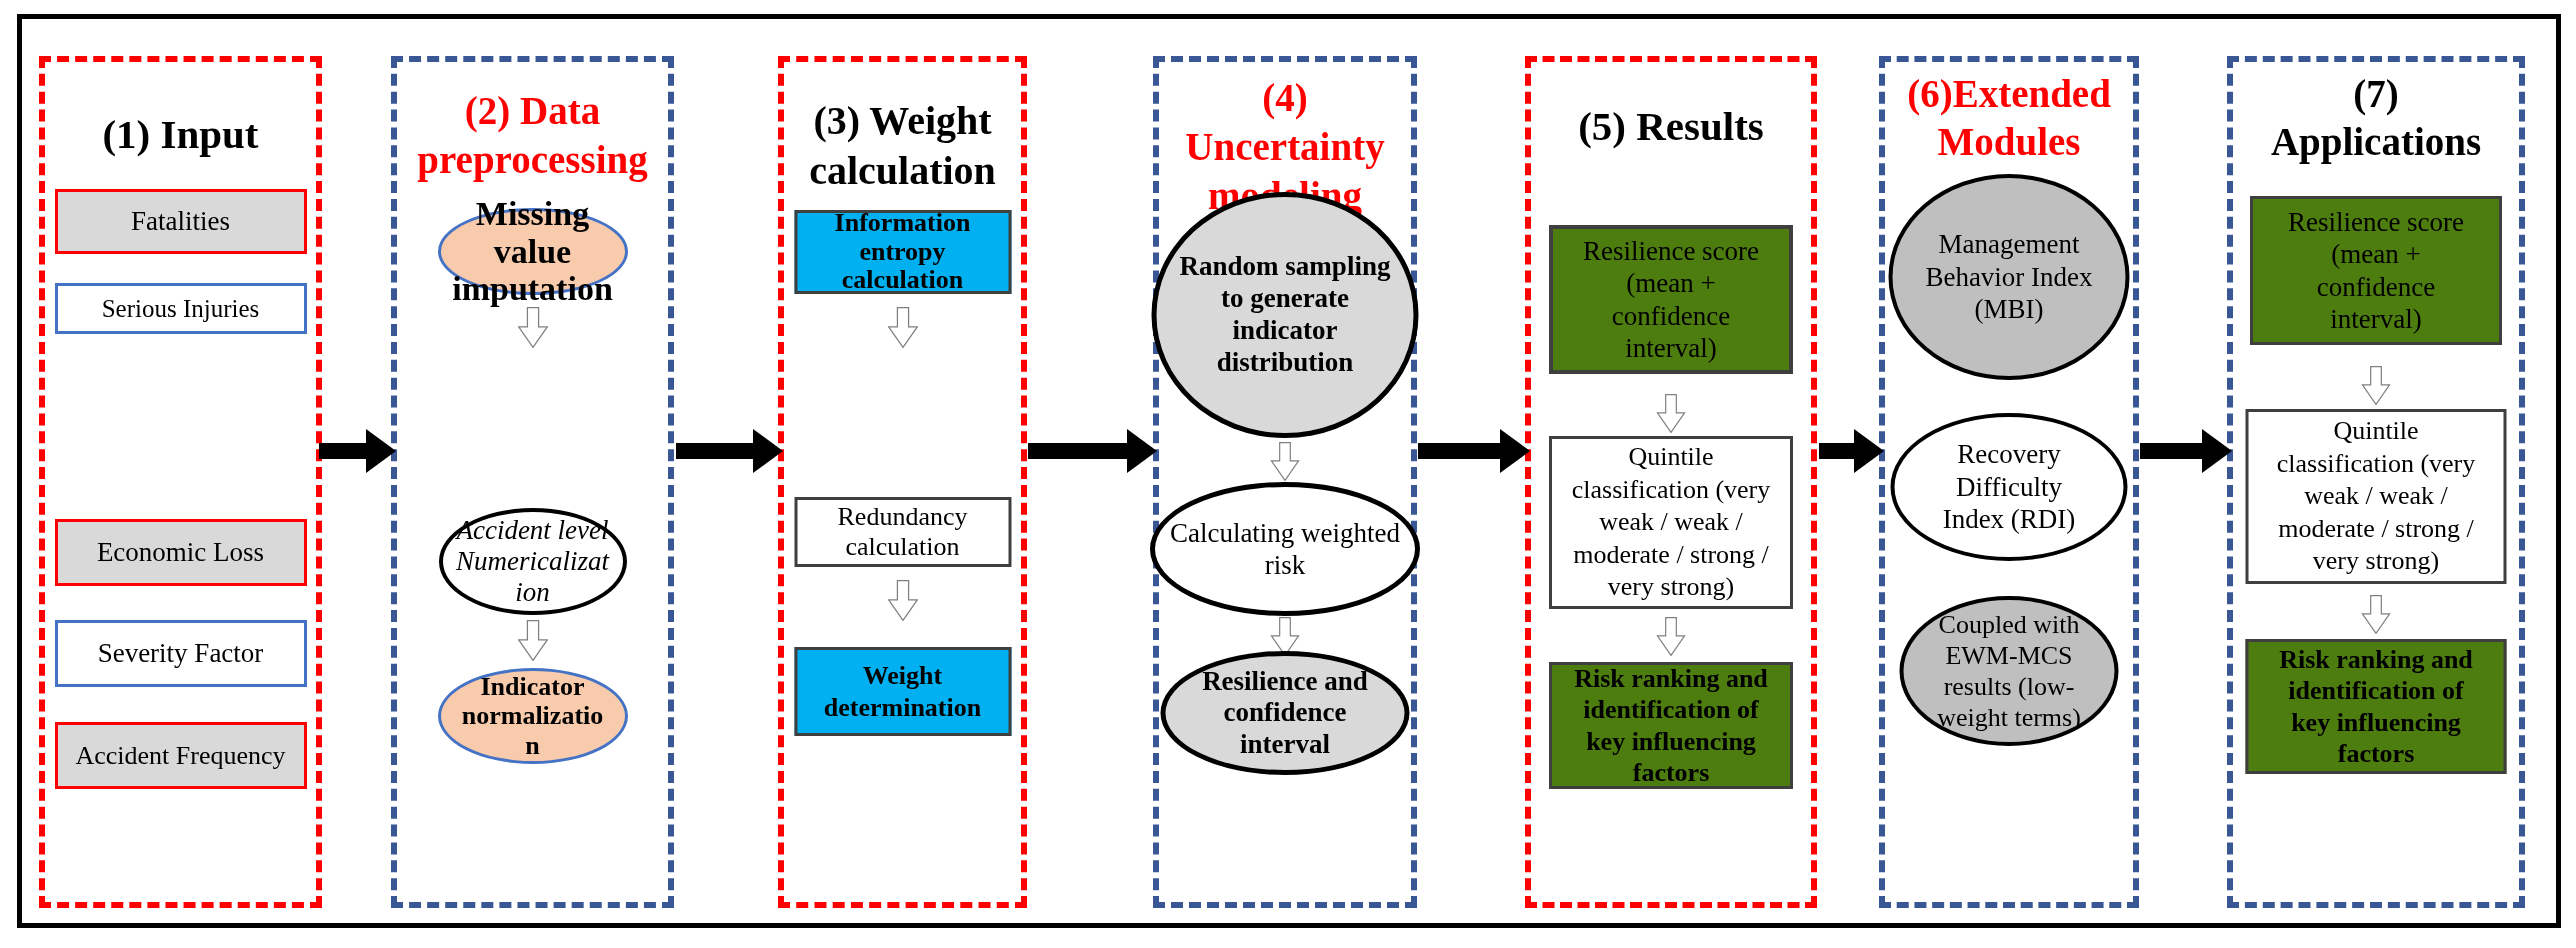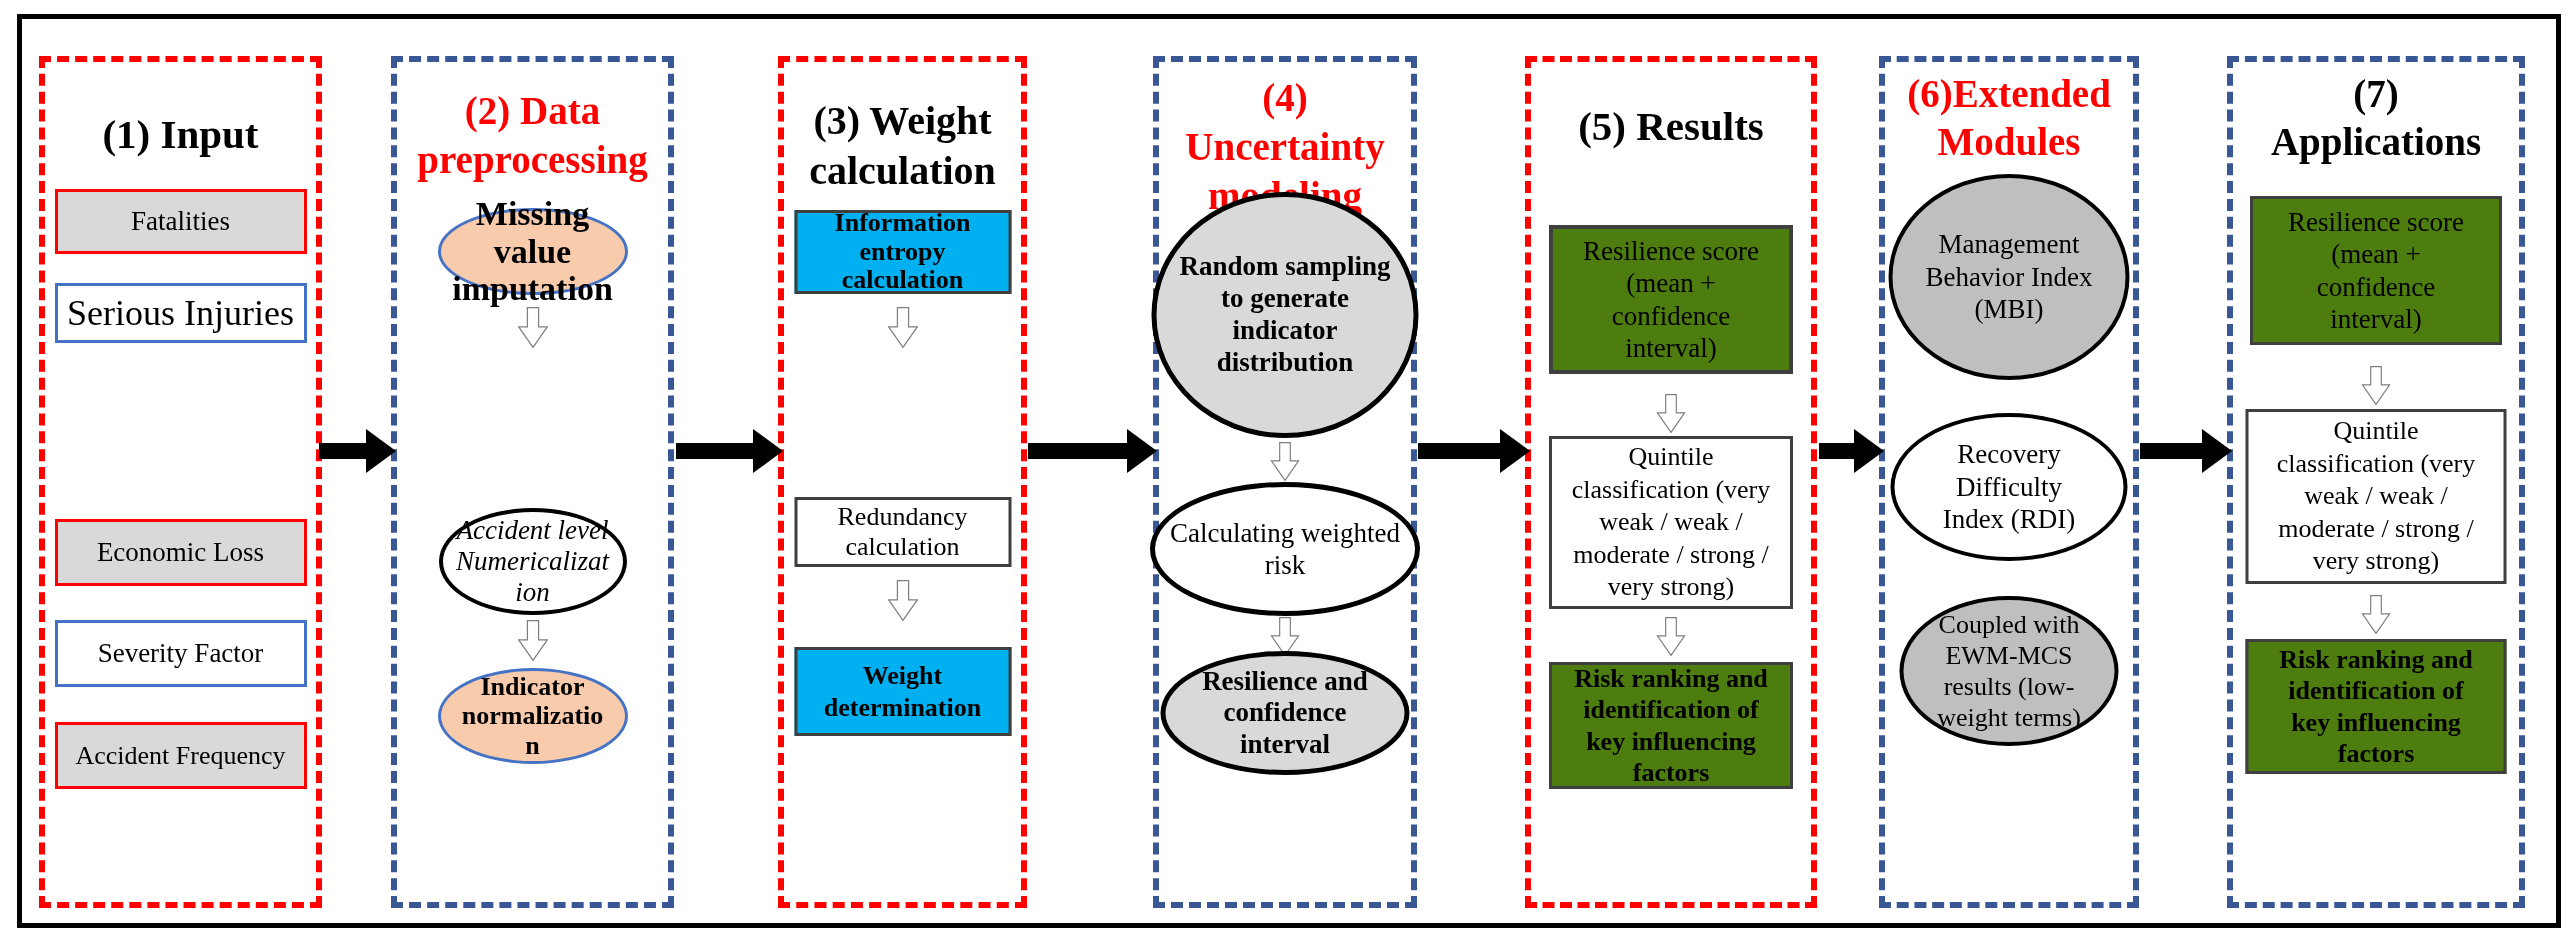--- a/index.html
+++ b/index.html
@@ -41,21 +41,21 @@
 </head>
 <body>
 
 <div class="frame"></div>
 
 <section class="panel" style="left:39px;width:283px;">
   <h2 class="title" style="top:47px;font-size:41px;">(1) Input</h2>
   <div class="node rect fill-graylt bd-red" style="top:127px;height:65px;width:252px;font-size:27px;">
     <span>Fatalities</span>
     </div>
-  <div class="node rect fill-white bd-acc" style="top:221px;height:60px;width:252px;font-size:36px;">
+  <div class="node rect fill-white bd-acc" style="top:221px;height:51px;width:252px;font-size:25px;">
     <span>Serious Injuries</span>
     </div>
   <div class="node rect fill-graylt bd-red" style="top:457px;height:67px;width:252px;font-size:27px;">
     <span>Economic Loss</span>
     </div>
   <div class="node rect fill-graylt bd-red" style="top:660px;height:67px;width:252px;font-size:26px;">
     <span>Accident Frequency</span>
     </div>
   <div class="node rect fill-white bd-acc" style="top:558px;height:67px;width:252px;font-size:27px;">
     <span>Severity Factor</span>

